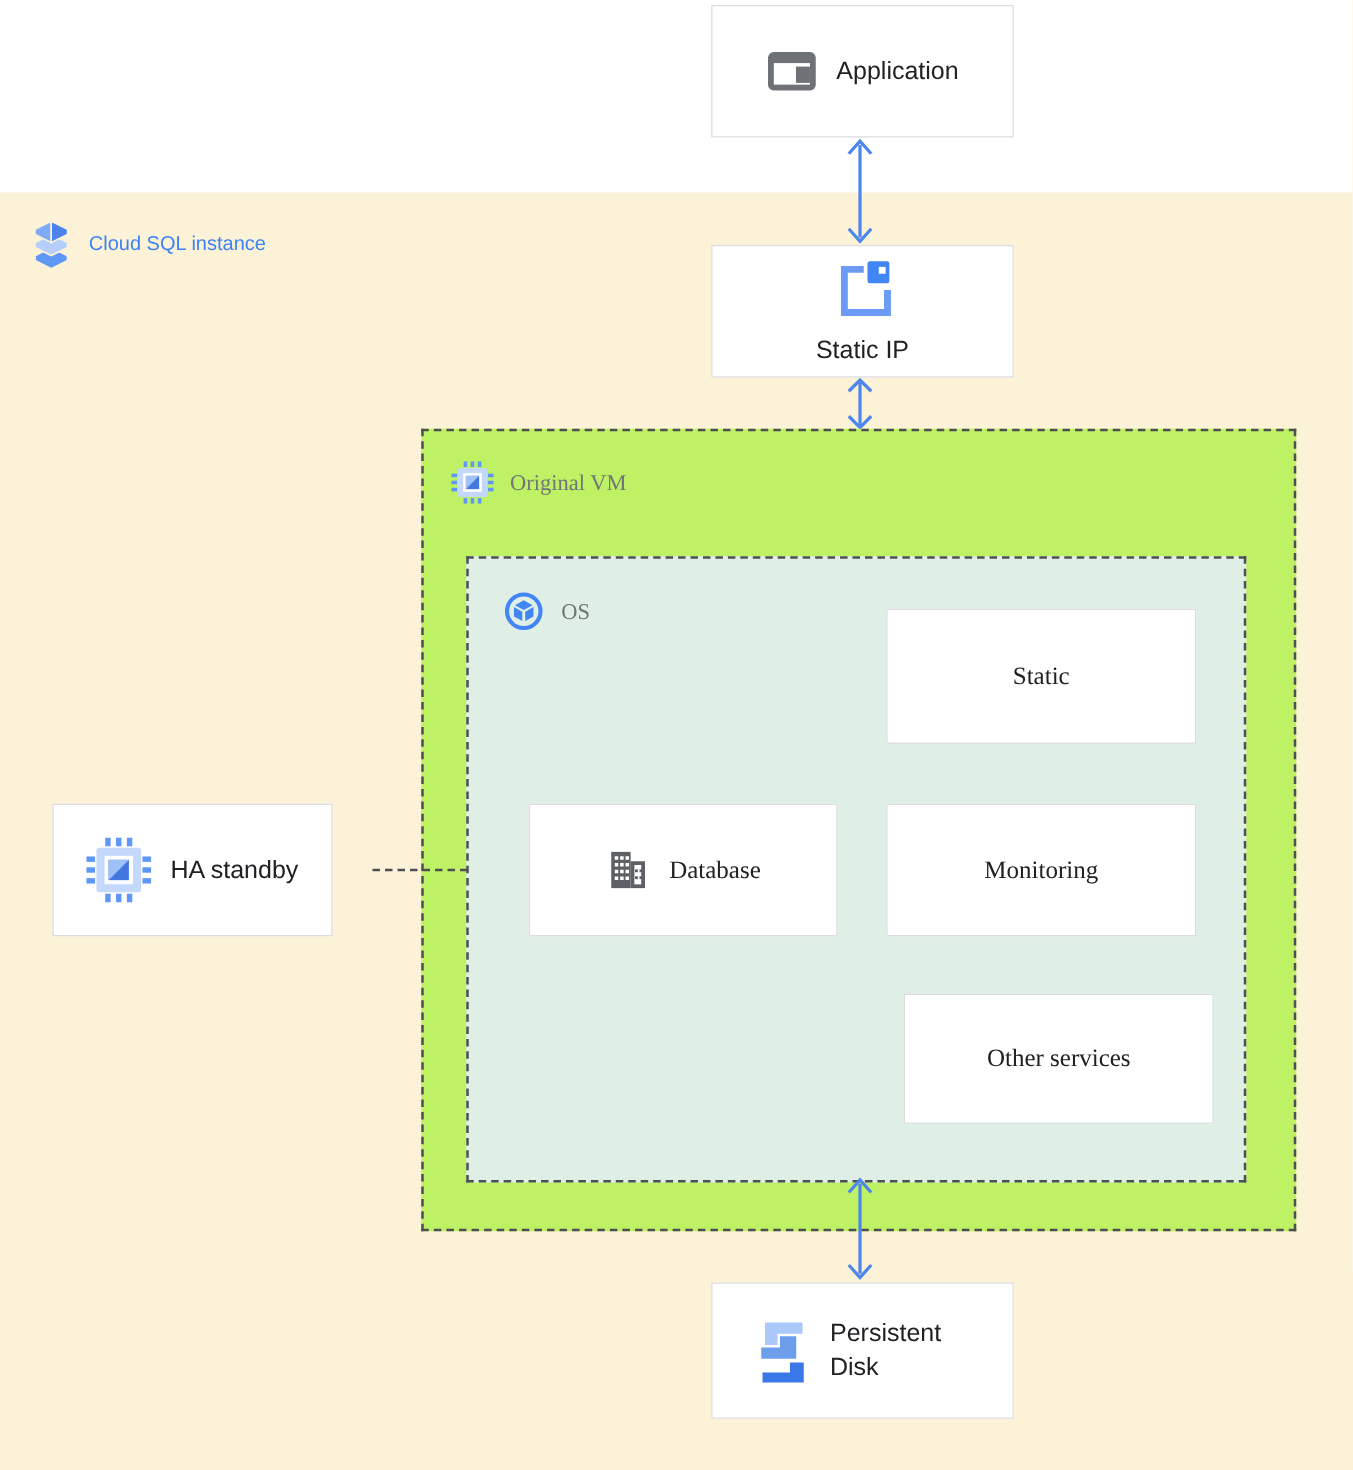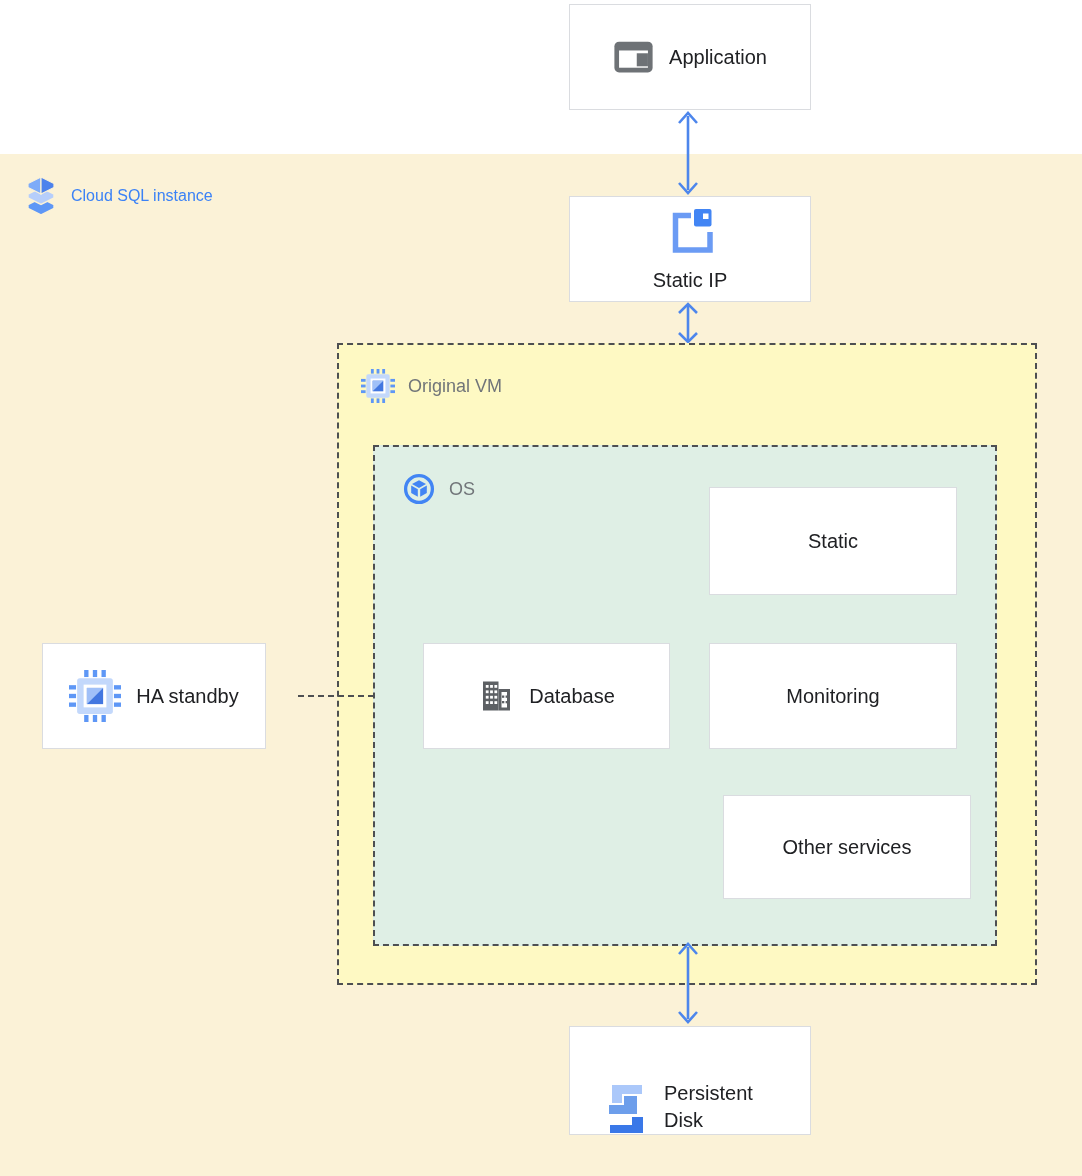--- a/index.html
+++ b/index.html
@@ -14,21 +14,21 @@
   }
   .node{
     position:absolute;background:#ffffff;border:1px solid #dadce0;
     display:flex;align-items:center;justify-content:center;gap:15px;
     font-size:20px;color:#202124;box-sizing:border-box;
   }
   .container-box{
     position:absolute;box-sizing:border-box;
     border:2px dashed #4d4f52;
   }
-  .vm-box{background:#fef9c3;}
+  .vm-box{background:#bef264;font-family:Liberation Serif, serif;}
   .os-box{background:#dfefe5;}
   .container-label{
     position:absolute;display:flex;align-items:center;gap:13px;
     font-size:18px;color:#717579;white-space:nowrap;
   }
   .region-label{
     position:absolute;left:25px;top:177px;display:flex;align-items:center;gap:14px;
     font-size:16px;color:#3b82f6;white-space:nowrap;
   }
   .arrow{position:absolute;}
@@ -209,21 +209,21 @@
 </div>
 
 <svg class="arrow" style="left:675px;top:941px;" width="26" height="84" viewBox="0 0 26 84">
   <g stroke="#4d86ec" stroke-width="2.6" fill="none">
     <line x1="13" y1="6" x2="13" y2="78"></line>
     <polyline points="4,13 13,3 22,13"></polyline>
     <polyline points="4,71 13,81 22,71"></polyline>
   </g>
 </svg>
 
-<div class="node" style="left:569px;top:1026px;width:242px;height:109px;gap:18px;align-items:flex-end;">
+<div class="node" style="left:569px;top:1026px;width:242px;height:109px;gap:18px;">
   <span>
     <svg width="42" height="52" viewBox="0 0 42 52">
       <path d="M8 3 H38 V12 H18 V21 H8 Z" fill="#abc8fa"></path>
       <path d="M20 14 H33 V32 H5 V23 H20 Z" fill="#6d9eeb"></path>
       <path d="M28 35 H39 V51 H6 V43 H28 Z" fill="#3a78e8"></path>
     </svg>
   </span>
   <span class="pd-label">Persistent Disk</span>
 </div>
 

